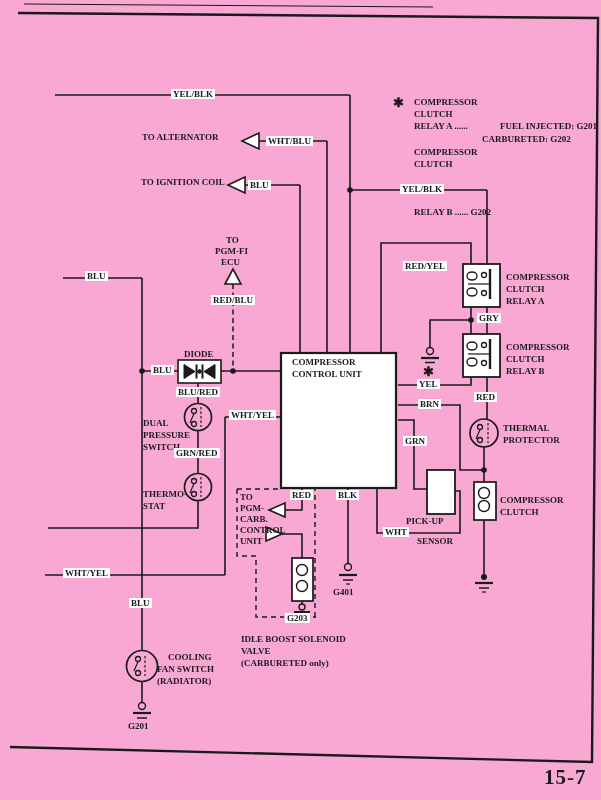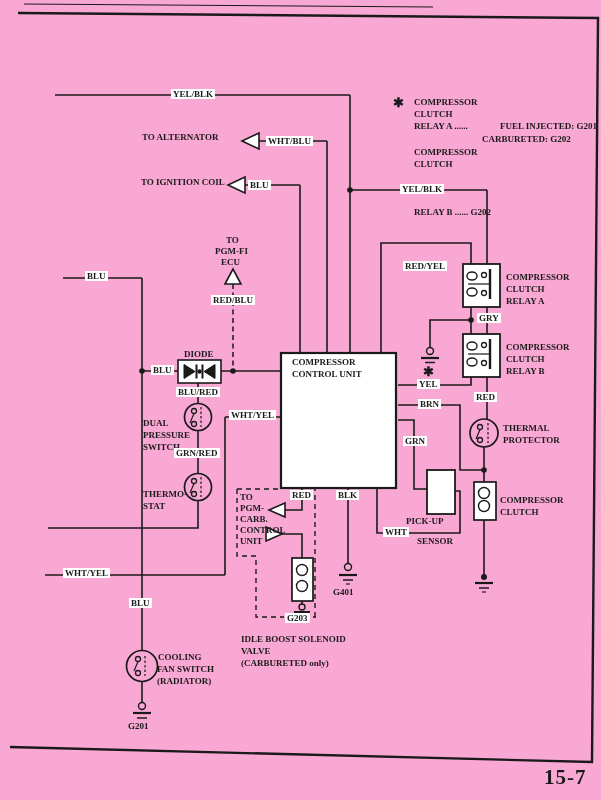--- a/index.html
+++ b/index.html
@@ -264,19 +264,19 @@
   <div class="lb" style="left:333px;top:587px;">G401</div>
   <div class="lb bg" style="left:285px;top:613px;">G203</div>
 
   <div class="lb" style="left:241px;top:634px;">IDLE BOOST SOLENOID</div>
   <div class="lb" style="left:241px;top:646px;">VALVE</div>
   <div class="lb" style="left:241px;top:658px;">(CARBURETED only)</div>
 
   <div class="lb bg" style="left:63px;top:568px;">WHT/YEL</div>
   <div class="lb bg" style="left:129px;top:598px;">BLU</div>
 
-  <div class="lb" style="left:158px;top:652px;">COOLING</div>
+  <div class="lb" style="left:168px;top:652px;">COOLING</div>
   <div class="lb" style="left:157px;top:664px;">FAN SWITCH</div>
   <div class="lb" style="left:157px;top:676px;">(RADIATOR)</div>
   <div class="lb" style="left:128px;top:721px;">G201</div>
 
   <div class="pageno" style="position:absolute;left:544px;top:766px;">15-7</div>
 </div>
 
 </body></html>

